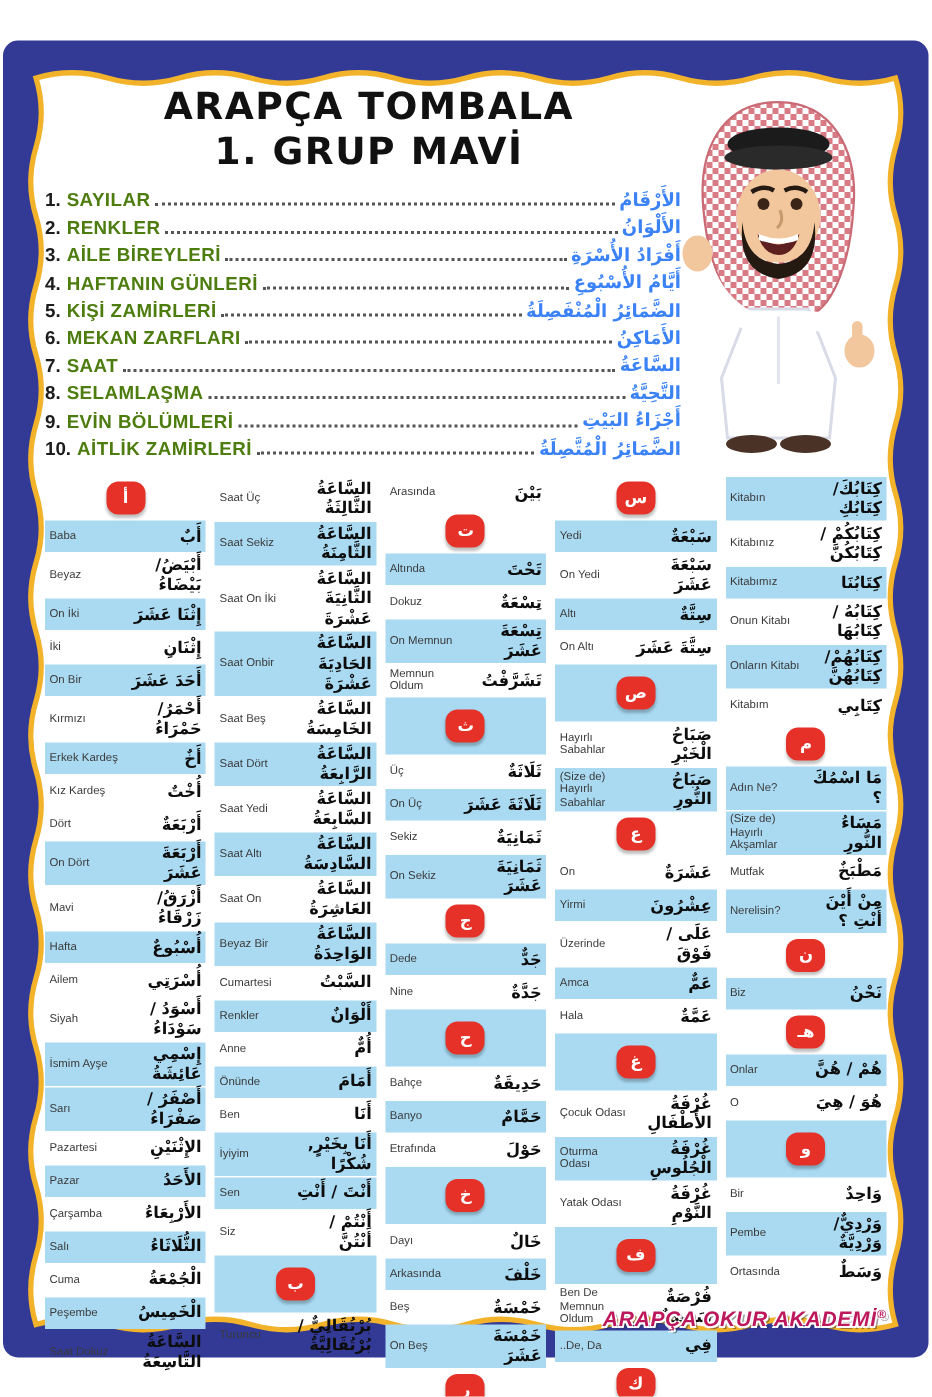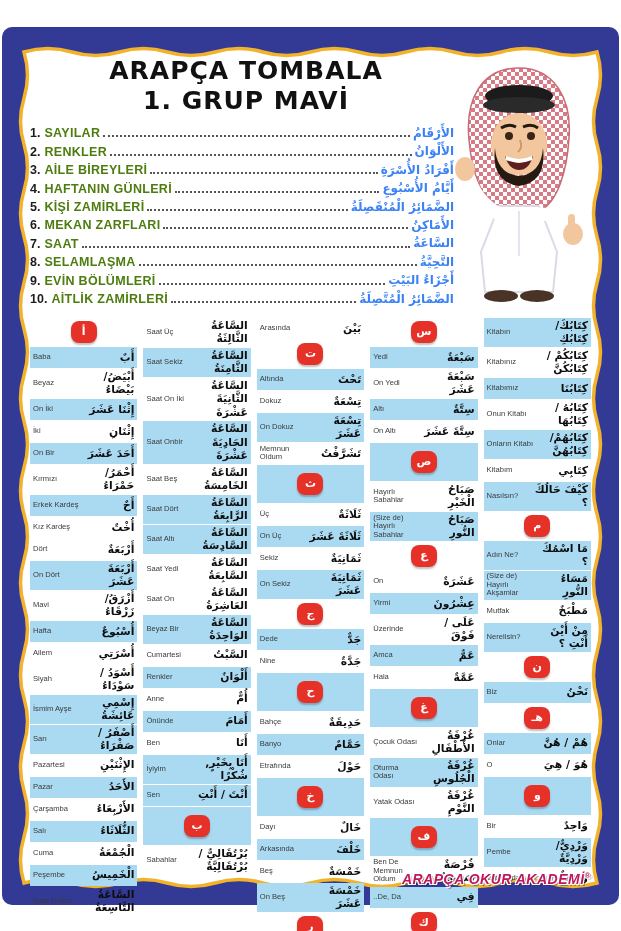--- a/index.html
+++ b/index.html
@@ -281,29 +281,29 @@
             <span class="ar">السَّاعَةُ الحَادِيَةَ عَشْرَةَ</span>
           </div>
           <div class="word-row">
             <span class="tr">Saat Beş</span>
             <span class="ar">السَّاعَةُ الخَامِسَةُ</span>
           </div>
           <div class="word-row hl">
             <span class="tr">Saat Dört</span>
             <span class="ar">السَّاعَةُ الرَّابِعَةُ</span>
           </div>
+          <div class="word-row">
+            <span class="tr">Saat Yedi</span>
+            <span class="ar">السَّاعَةُ السَّابِعَةُ</span>
+          </div>
           <div class="word-row hl">
             <span class="tr">Saat Altı</span>
             <span class="ar">السَّاعَةُ السَّادِسَةُ</span>
           </div>
           <div class="word-row">
-            <span class="tr">Saat Yedi</span>
-            <span class="ar">السَّاعَةُ السَّابِعَةُ</span>
-          </div>
-          <div class="word-row">
             <span class="tr">Saat On</span>
             <span class="ar">السَّاعَةُ العَاشِرَةُ</span>
           </div>
           <div class="word-row hl">
             <span class="tr">Beyaz Bir</span>
             <span class="ar">السَّاعَةُ الوَاحِدَةُ</span>
           </div>
           <div class="word-row">
             <span class="tr">Cumartesi</span>
             <span class="ar">السَّبْتُ</span>
@@ -325,46 +325,50 @@
             <span class="ar">أَنَا</span>
           </div>
           <div class="word-row hl">
             <span class="tr">İyiyim</span>
             <span class="ar">أَنَا بِخَيْرٍ, شُكْرًا</span>
           </div>
           <div class="word-row hl">
             <span class="tr">Sen</span>
             <span class="ar">أَنْتَ / أَنْتِ</span>
           </div>
+          <div class="word-row">
+            <span class="tr">Siz</span>
+            <span class="ar">أَنْتُمْ / أَنْتُنَّ</span>
+          </div>
           <div class="badge-row band">
             <span class="badge">ب</span>
           </div>
           <div class="word-row">
-            <span class="tr">Sabahlar</span>
+            <span class="tr">Turuncu</span>
             <span class="ar">بُرْتُقَالِيٌّ / بُرْتُقَالِيَّةٌ</span>
           </div>
         </div>
       <div class="col">
           <div class="word-row">
             <span class="tr">Arasında</span>
             <span class="ar">بَيْنَ</span>
           </div>
           <div class="badge-row">
             <span class="badge">ت</span>
           </div>
           <div class="word-row hl">
             <span class="tr">Altında</span>
             <span class="ar">تَحْتَ</span>
           </div>
           <div class="word-row">
             <span class="tr">Dokuz</span>
             <span class="ar">تِسْعَةٌ</span>
           </div>
           <div class="word-row hl">
-            <span class="tr">On Dokuz</span>
+            <span class="tr">On Memnun</span>
             <span class="ar">تِسْعَةَ عَشَرَ</span>
           </div>
           <div class="word-row">
             <span class="tr">Memnun Oldum</span>
             <span class="ar">تَشَرَّفْتُ</span>
           </div>
           <div class="badge-row band">
             <span class="badge">ث</span>
           </div>
           <div class="word-row">
@@ -533,24 +537,20 @@
             <span class="tr">Onun Kitabı</span>
             <span class="ar">كِتَابُهُ / كِتَابُهَا</span>
           </div>
           <div class="word-row hl">
             <span class="tr">Onların Kitabı</span>
             <span class="ar">كِتَابُهُمْ/ كِتَابُهُنَّ</span>
           </div>
           <div class="word-row">
             <span class="tr">Kitabım</span>
             <span class="ar">كِتَابِي</span>
-          </div>
-          <div class="word-row hl">
-            <span class="tr">Nasılsın?</span>
-            <span class="ar">كَيْفَ حَالُكَ ؟</span>
           </div>
           <div class="badge-row">
             <span class="badge">م</span>
           </div>
           <div class="word-row hl">
             <span class="tr">Adın Ne?</span>
             <span class="ar">مَا اسْمُكَ ؟</span>
           </div>
           <div class="word-row hl">
             <span class="tr">(Size de) Hayırlı Akşamlar</span>

